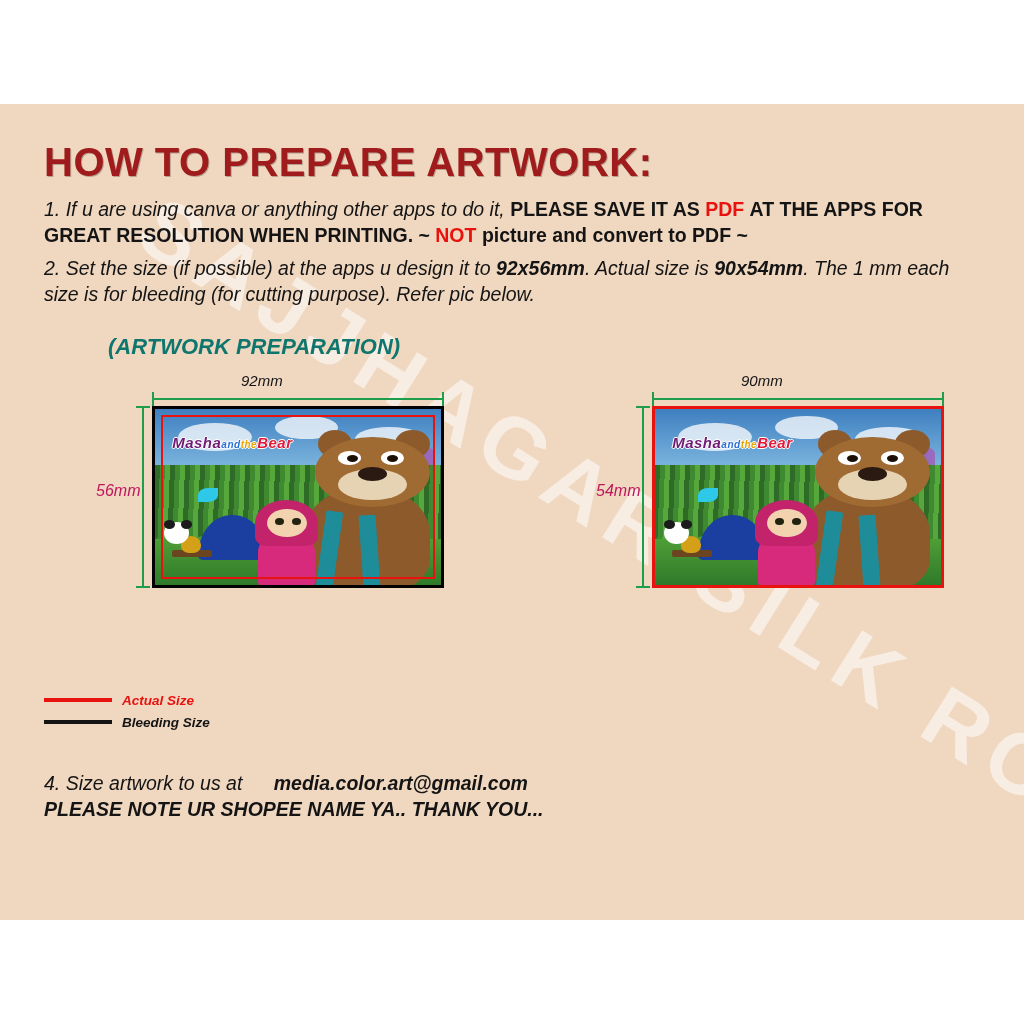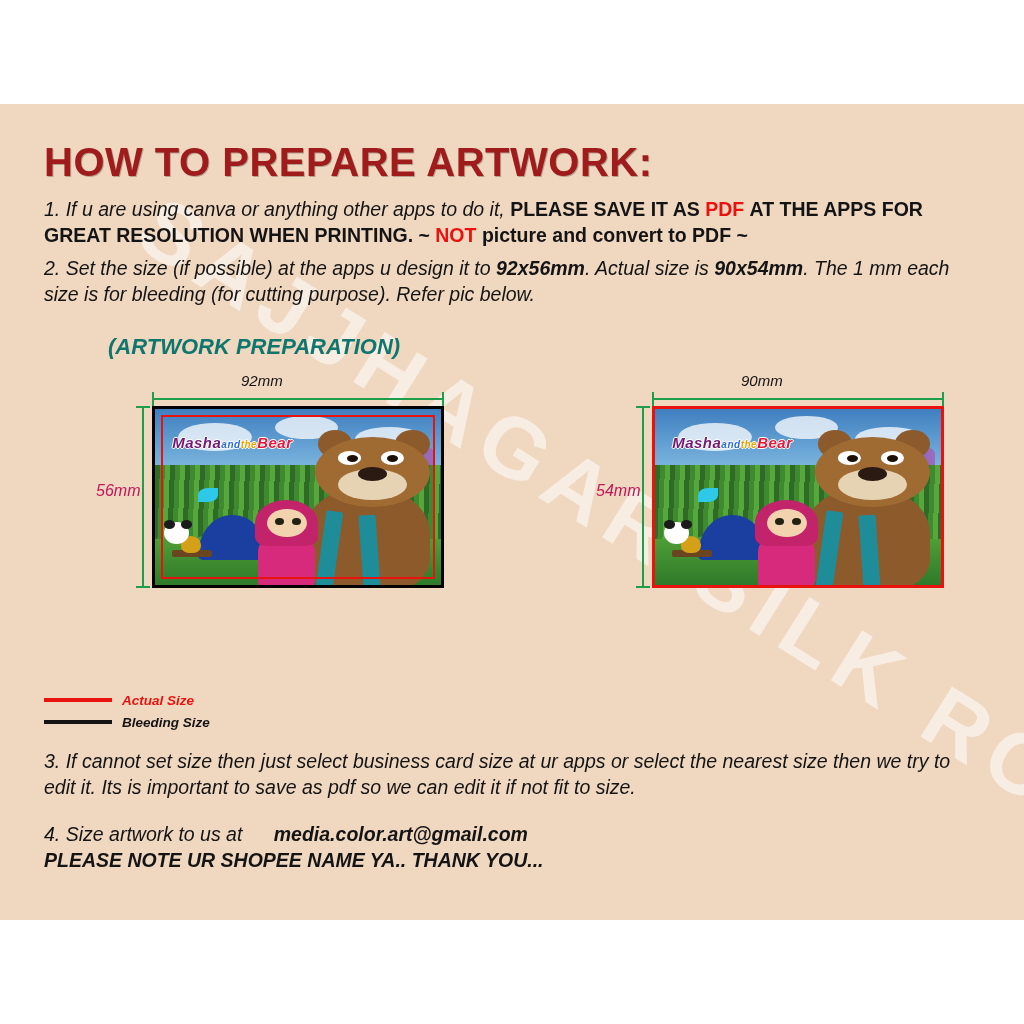--- a/index.html
+++ b/index.html
@@ -384,24 +384,20 @@
         <div class="legend-line" style="background:#e8130f;"></div>
         <div class="legend-label legend-actual">Actual Size</div>
       </div>
       <div class="legend-row">
         <div class="legend-line" style="background:#141414;"></div>
         <div class="legend-label legend-bleed">Bleeding Size</div>
       </div>
     </div>
 
     <div class="tail">
-      <p class="para">
-        <span>3.</span>
-        <span>If cannot set size then just select business card size at ur apps or select the nearest size then we try to edit it. Its is important to save as pdf so we can edit it if not fit to size.</span>
-      </p>
       <p class="para step4">
         <span>4.</span>
         <span>Size artwork to us at</span>
         <span class="mail">media.color.art@gmail.com</span><br>
         <span class="bi">PLEASE NOTE UR SHOPEE NAME YA..</span>
         <span class="bi">THANK YOU...</span>
       </p>
     </div>
 
   </div>

